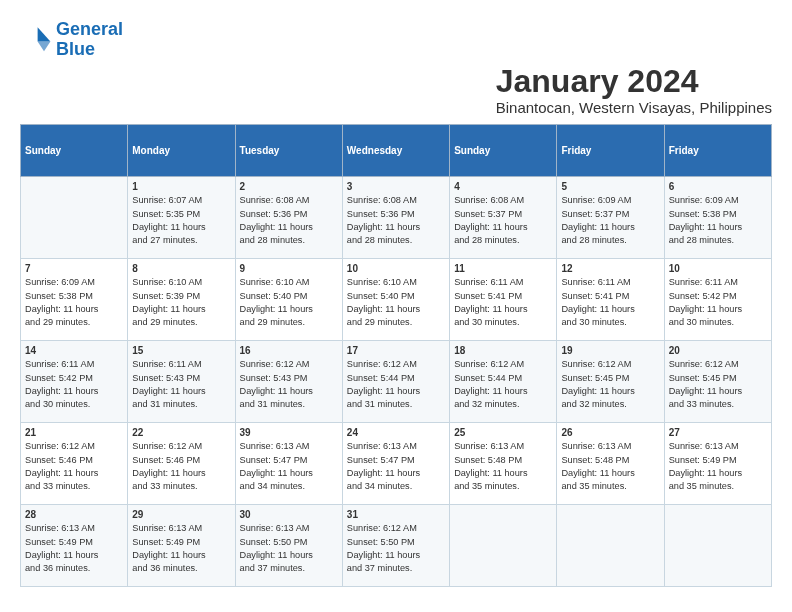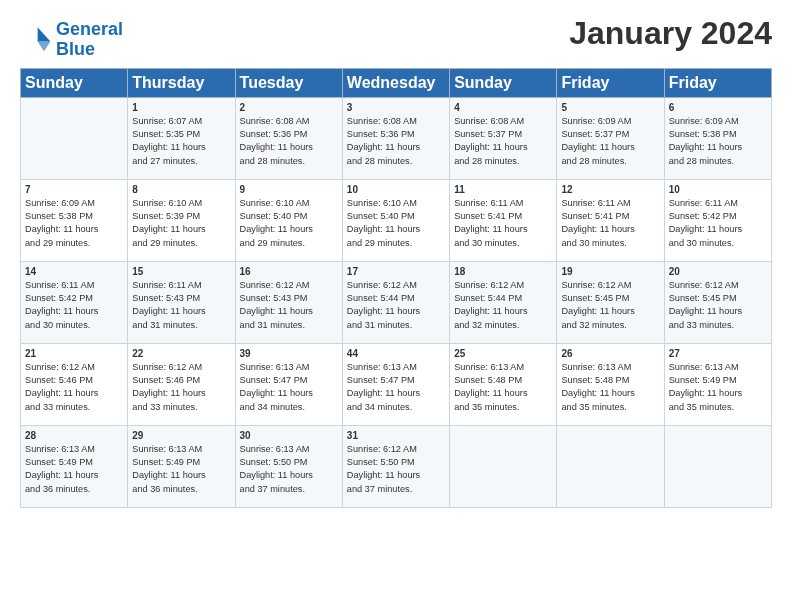--- a/index.html
+++ b/index.html
@@ -35,20 +35,21 @@
     .logo-text span {
       color: #1a6db5;
     }
     .logo-icon {
       width: 32px;
       height: 32px;
       margin-right: 4px;
     }
     .title-block {
       text-align: left;
+      margin-top: 48px;
     }
     .main-title {
       font-size: 32px;
       font-weight: bold;
       color: #333;
       line-height: 1.1;
     }
     .subtitle {
       font-size: 15px;
       color: #333;
@@ -56,23 +57,23 @@
     table {
       width: 100%;
       border-collapse: collapse;
       table-layout: fixed;
     }
     thead tr {
       background-color: #2b6cb0;
     }
     thead th {
       color: #fff;
-      font-size: 16px;
+      font-size: 10px;
       font-weight: bold;
-      padding: 5px 4px;
+      padding: 20px 4px;
       text-align: left;
       border: 1px solid #a0b4c8;
     }
     tbody tr {
       vertical-align: top;
     }
     tbody tr:nth-child(odd) {
       background-color: #f5f8fa;
     }
     tbody tr:nth-child(even) {
@@ -107,28 +108,29 @@
         <polygon points="22,4 38,22 22,22" fill="#1a6db5"></polygon>
         <polygon points="22,22 38,22 30,34" fill="#1a6db5" opacity="0.6"></polygon>
       </svg>
       <div class="logo-text">
         <span>General</span><br>
         <span style="color:#1a6db5">Blue</span>
       </div>
     </div>
     <div class="title-block">
       <div class="main-title">January 2024</div>
+      <div class="subtitle">Binantocan, Western Visayas, Philippines</div>
     </div>
   </div>
 
   <table>
     <thead>
       <tr id="header-row">
           <th>Sunday</th>
-          <th>Thursday</th>
+          <th>Monday</th>
           <th>Tuesday</th>
           <th>Wednesday</th>
           <th>Sunday</th>
           <th>Friday</th>
           <th>Friday</th>
         </tr>
     </thead>
     <tbody id="calendar-body">
     <tr>
           <td></td>
@@ -293,21 +295,21 @@
 and 33 minutes.</div>
           </td>
           <td>
             <span class="day-num">39</span>
             <div class="cell-text">Sunrise: 6:13 AM
 Sunset: 5:47 PM
 Daylight: 11 hours
 and 34 minutes.</div>
           </td>
           <td>
-            <span class="day-num">44</span>
+            <span class="day-num">24</span>
             <div class="cell-text">Sunrise: 6:13 AM
 Sunset: 5:47 PM
 Daylight: 11 hours
 and 34 minutes.</div>
           </td>
           <td>
             <span class="day-num">25</span>
             <div class="cell-text">Sunrise: 6:13 AM
 Sunset: 5:48 PM
 Daylight: 11 hours

